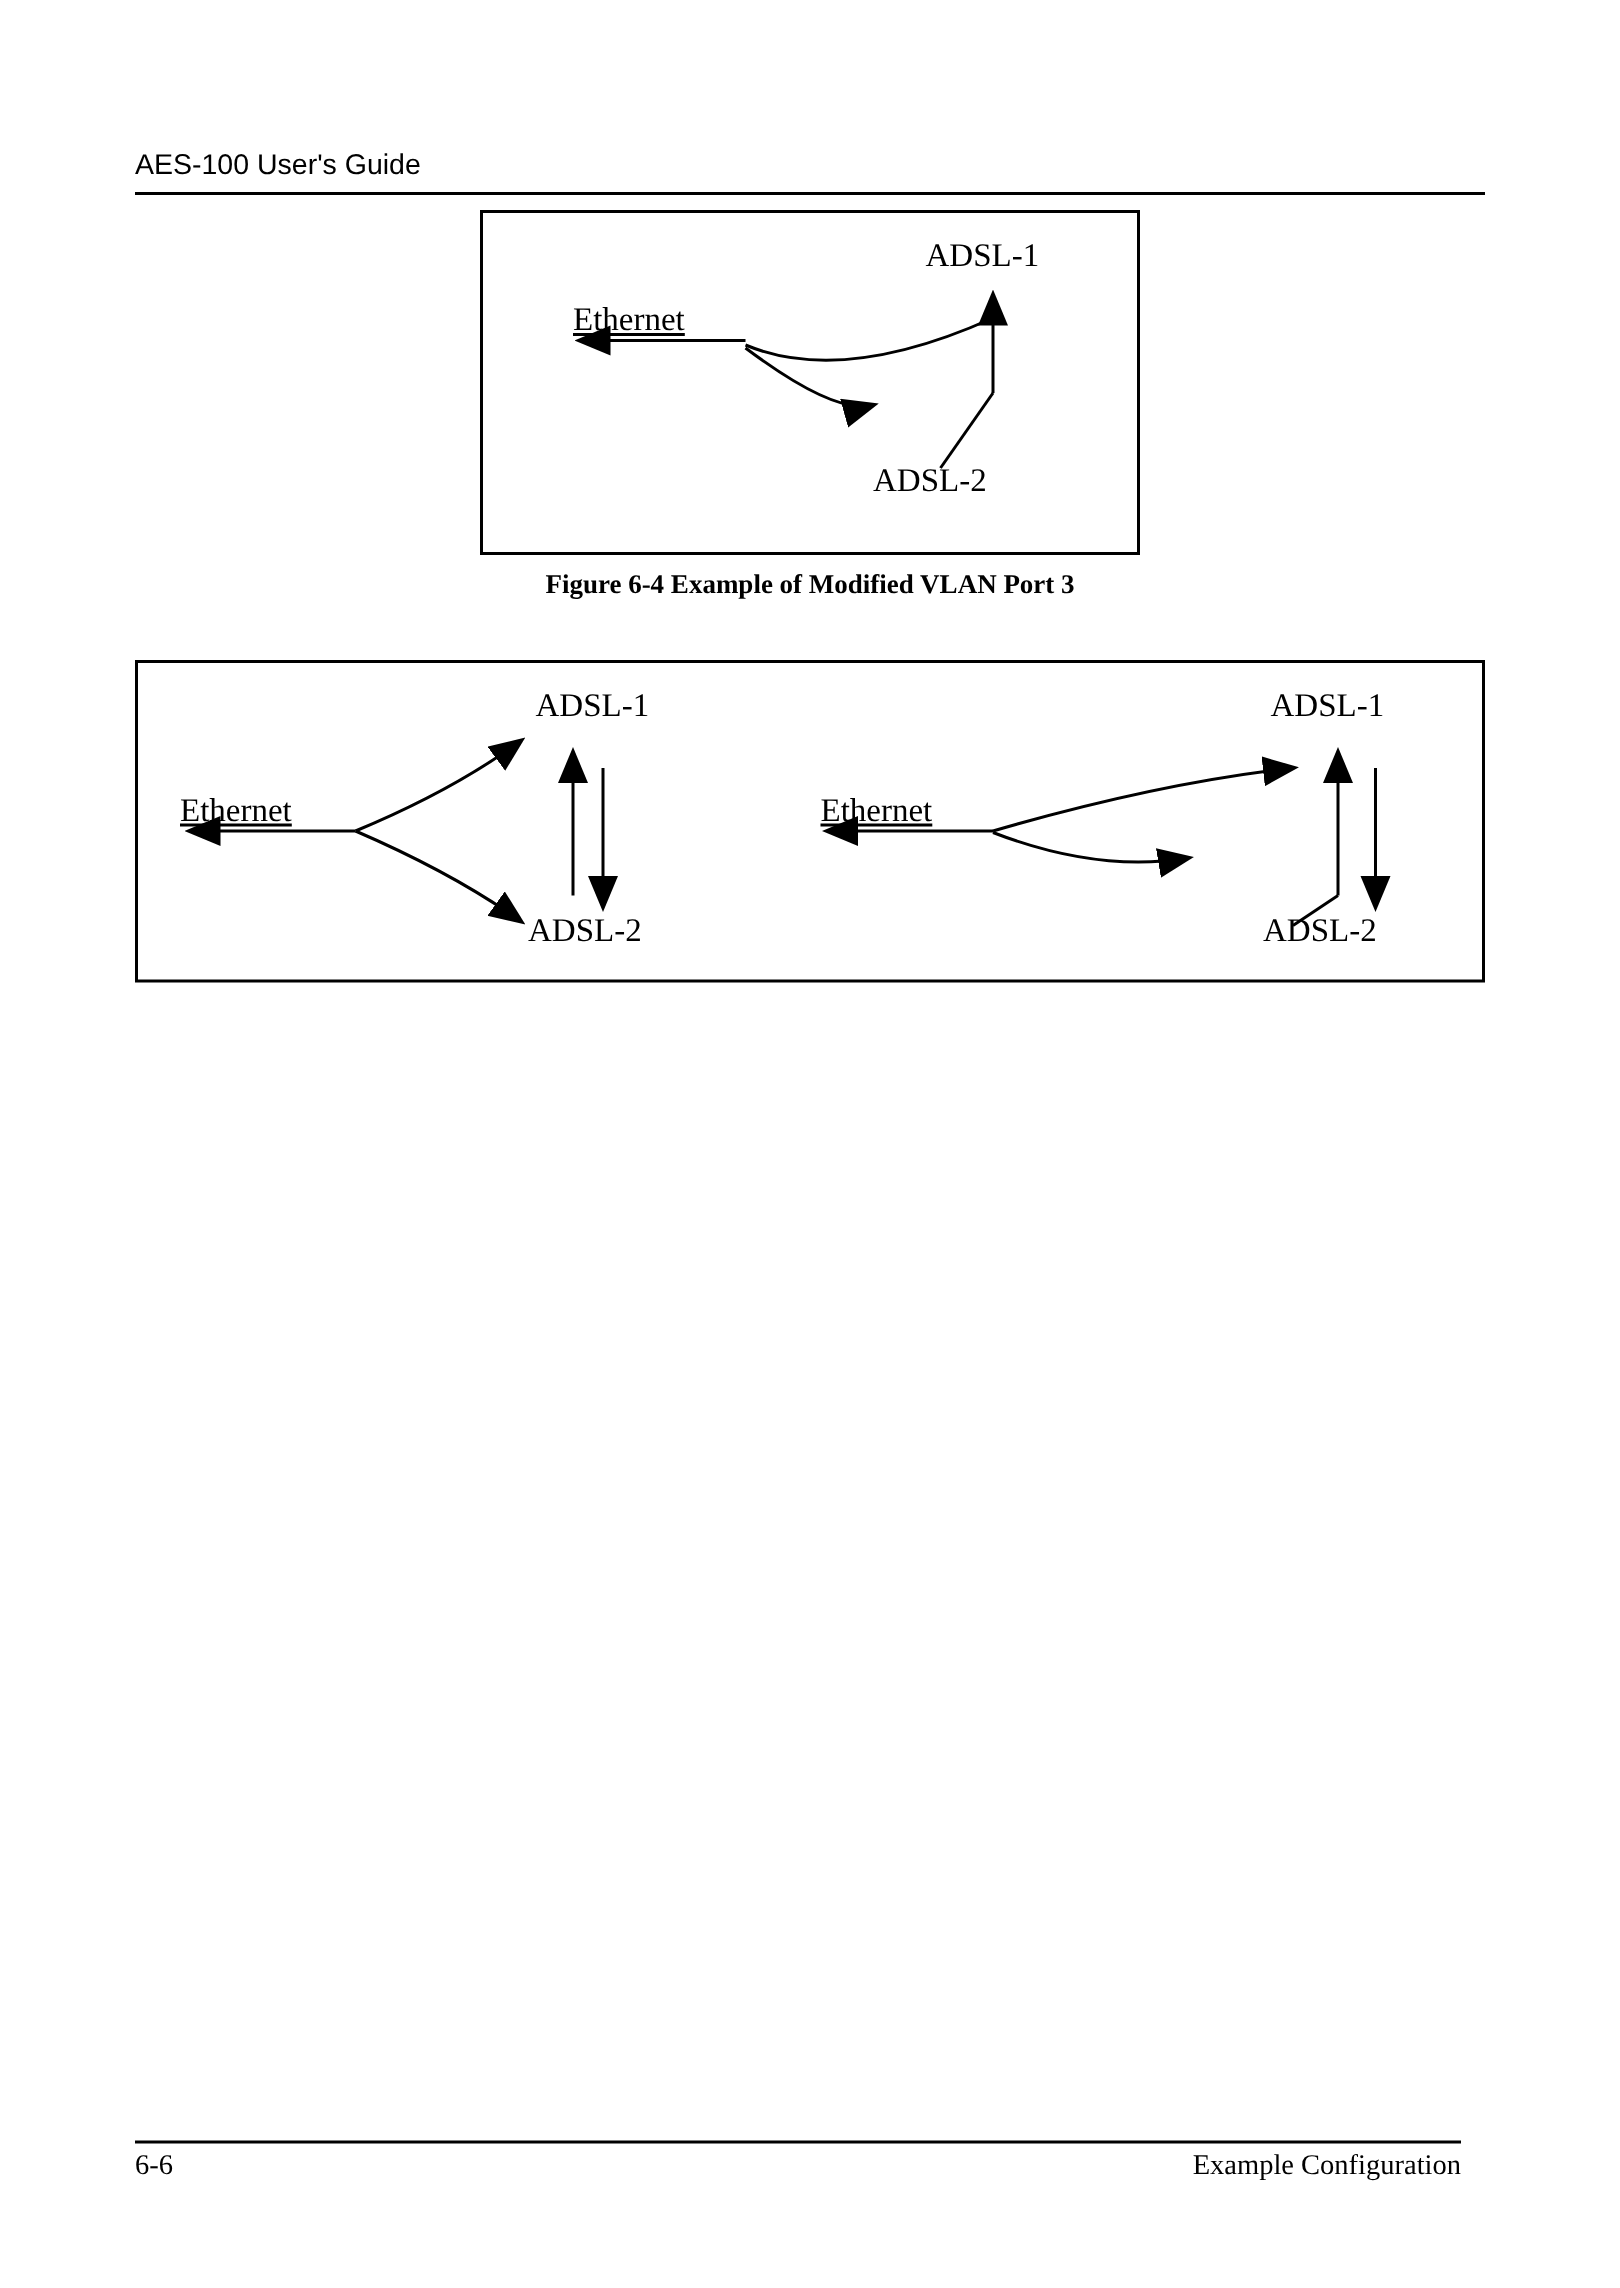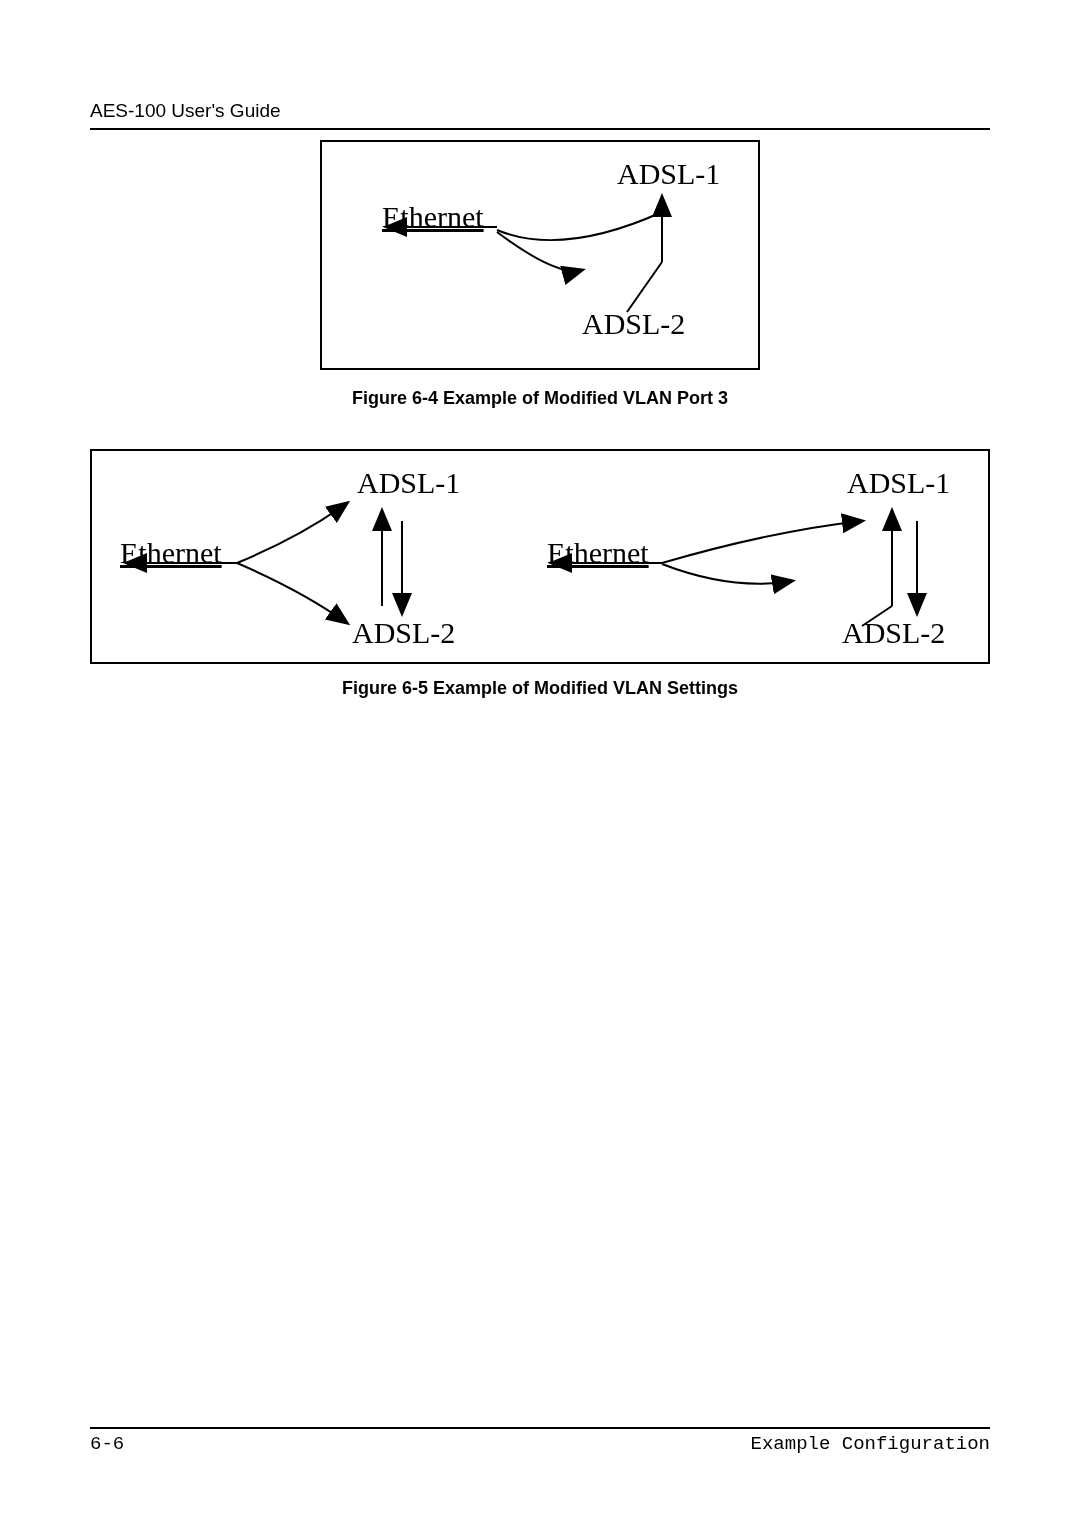--- a/index.html
+++ b/index.html
@@ -29,56 +29,56 @@
   }
   .fig1-box {
     display: inline-block;
     border: 2px solid #000;
     width: 440px;
     height: 230px;
     position: relative;
     margin: 0 auto;
   }
   .fig-caption {
-    font-family: Liberation Sans, sans-serif;
+    font-family: Liberation Serif, serif;
     font-weight: bold;
     font-size: 18px;
     text-align: center;
-    margin-top: 14px;
+    margin-top: 4px;
     margin-bottom: 40px;
   }
   .body-text {
     font-family: "Times New Roman", Times, serif;
     font-size: 19px;
     line-height: 1.3;
     margin-bottom: 18px;
   }
   .fig2-box {
     border: 2px solid #000;
     width: 100%;
     height: 215px;
     position: relative;
     margin: 0 auto;
   }
   .svg-label {
     font-family: "Times New Roman", Times, serif;
-    font-size: 30px;
+    font-size: 22px;
     position: absolute;
   }
   .svg-label-underline {
     text-decoration: underline;
   }
   .footer {
     position: absolute;
     bottom: 70px;
     left: 90px;
-    right: 90px;
+    right: 106px;
     border-top: 2px solid #000;
     padding-top: 4px;
-    font-family: Liberation Mono, monospace;
+    font-family: Liberation Serif, serif;
     font-size: 19px;
   }
   .footer-left { float: left; }
   .footer-right { float: right; }
 </style>
 </head>
 <body>
 
 <div class="page">
 
@@ -143,20 +143,19 @@
     </svg>
 
     <span class="svg-label svg-label-underline" style="left:28px;top:85px;">Ethernet</span>
     <span class="svg-label" style="left:265px;top:15px;">ADSL-1</span>
     <span class="svg-label" style="left:260px;top:165px;">ADSL-2</span>
 
     <span class="svg-label svg-label-underline" style="left:455px;top:85px;">Ethernet</span>
     <span class="svg-label" style="left:755px;top:15px;">ADSL-1</span>
     <span class="svg-label" style="left:750px;top:165px;">ADSL-2</span>
   </div>
-  <div class="fig-caption">Figure 6-5 Example of Modified VLAN Settings</div>
 
   <div class="footer">
     <span class="footer-left">6-6</span>
     <span class="footer-right">Example Configuration</span>
   </div>
 
 </div>
 
 </body></html>

